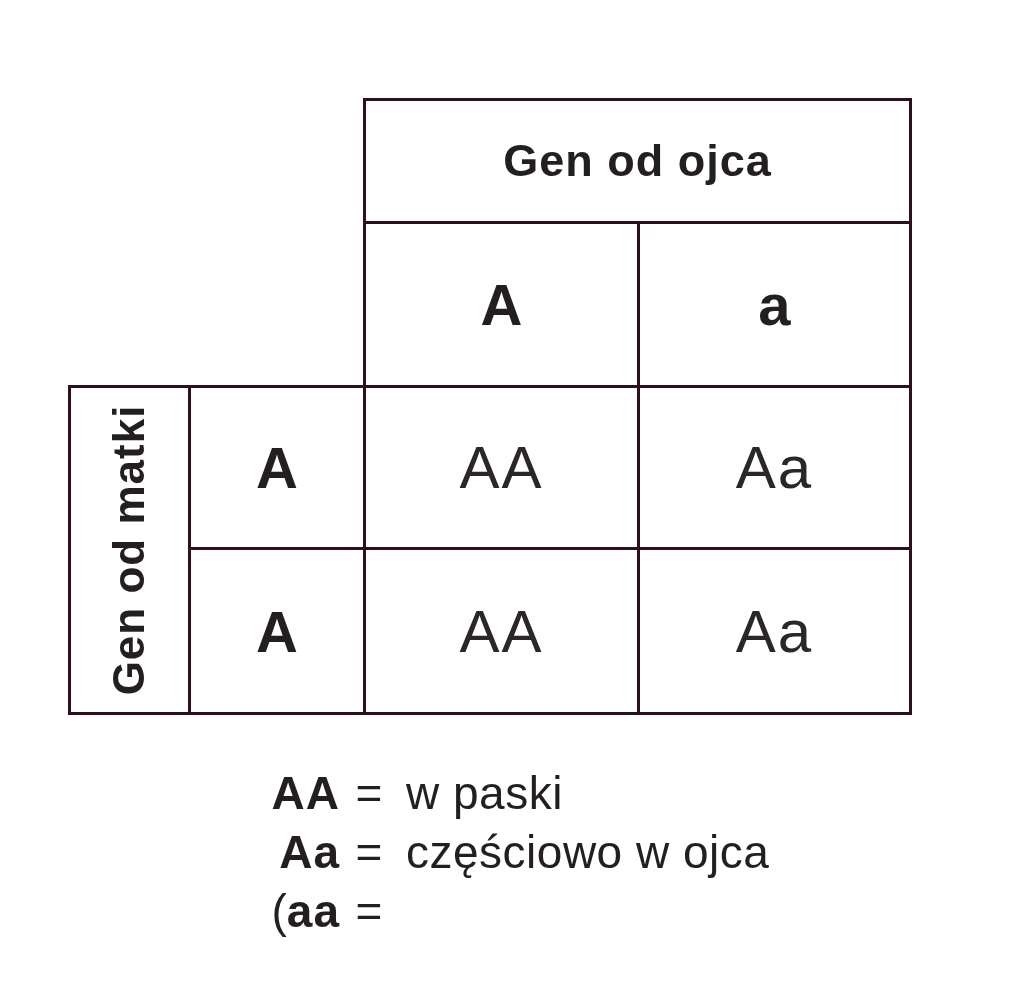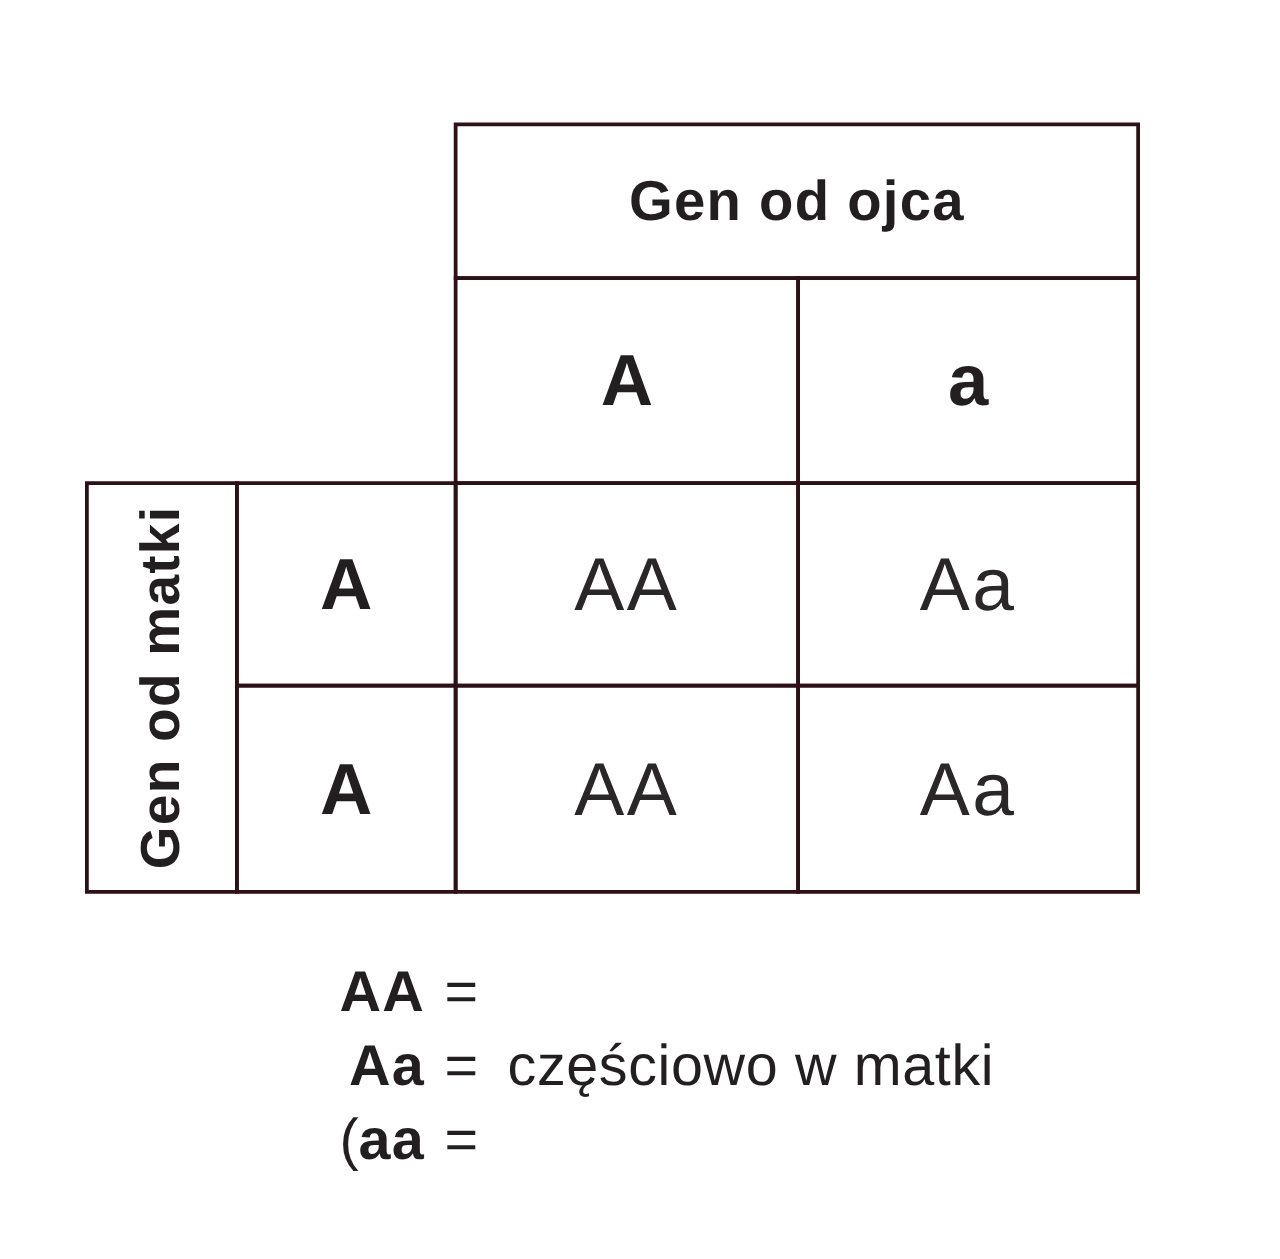--- a/index.html
+++ b/index.html
@@ -136,26 +136,27 @@
   </div>
   <div class="cell cell-r1c1">
     <span class="geno-text">Aa</span>
   </div>
 
   <div class="legend">
 
     <div class="legend-row">
       <span class="lg-geno-group"><span class="lg-pre"></span><span class="lg-geno">AA</span></span>
       <span class="lg-eq">=</span>
+      <span class="lg-desc"><span>w paski</span><span class="lg-suf"></span></span>
     </div>
 
     <div class="legend-row">
       <span class="lg-geno-group"><span class="lg-pre"></span><span class="lg-geno">Aa</span></span>
       <span class="lg-eq">=</span>
-      <span class="lg-desc"><span>częściowo w matki</span><span class="lg-suf"></span></span>
+      <span class="lg-desc"><span>częściowo w ojca</span><span class="lg-suf"></span></span>
     </div>
 
     <div class="legend-row">
       <span class="lg-geno-group"><span class="lg-pre">(</span><span class="lg-geno">aa</span></span>
       <span class="lg-eq">=</span>
     </div>
 
   </div>
 
 </div>

